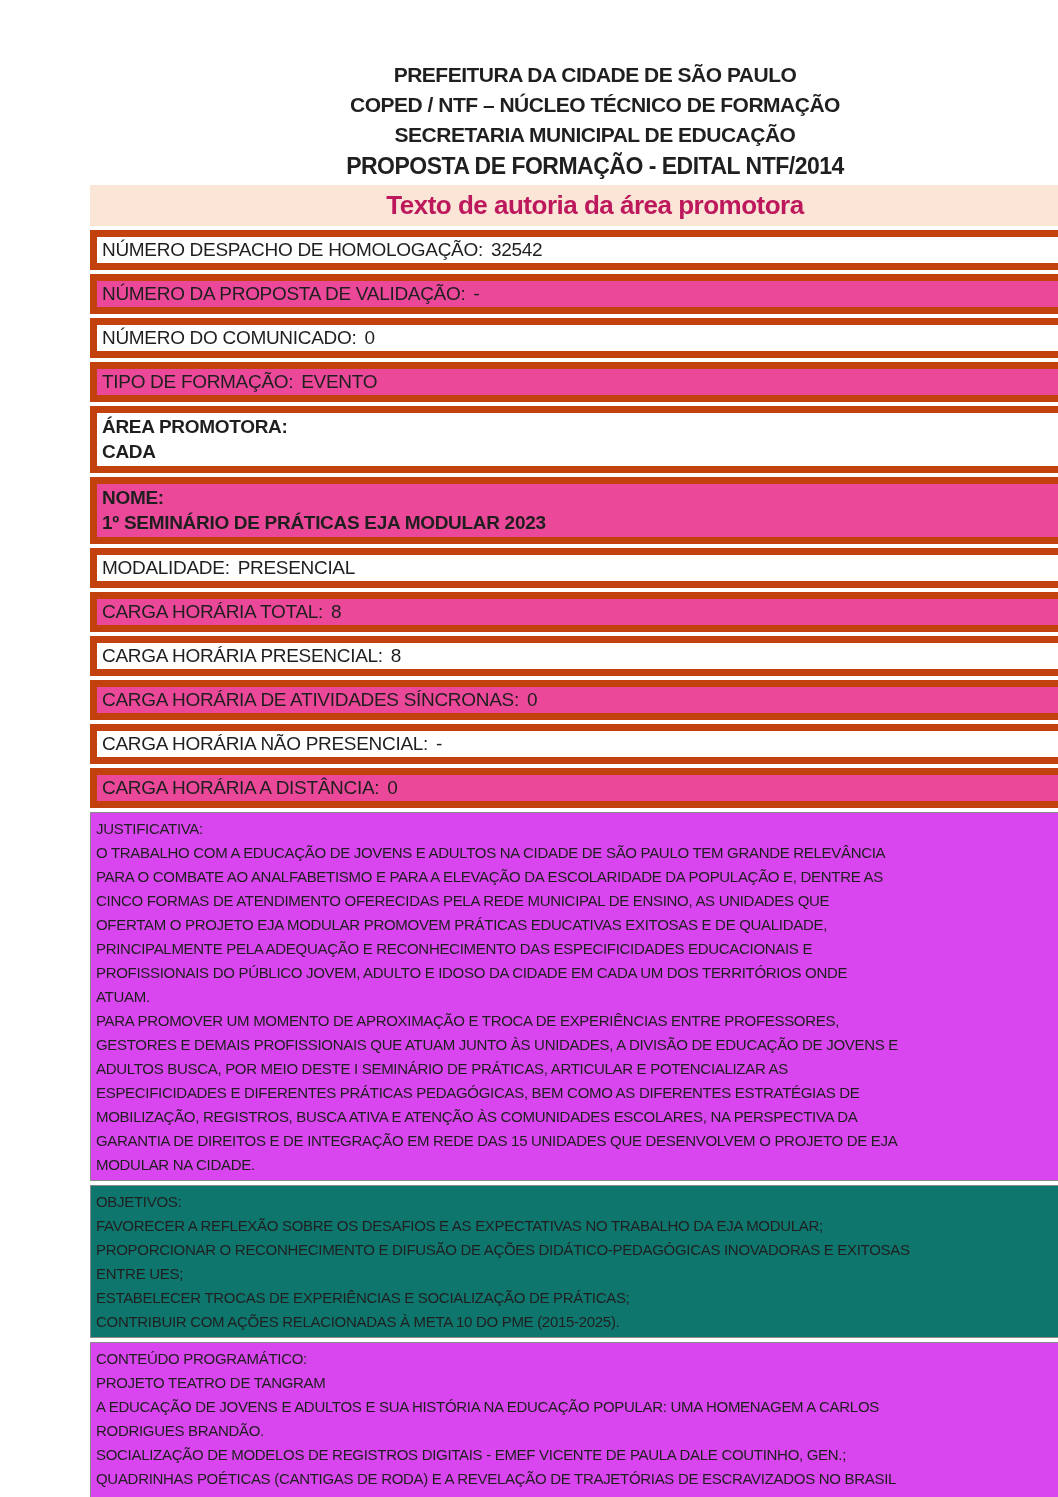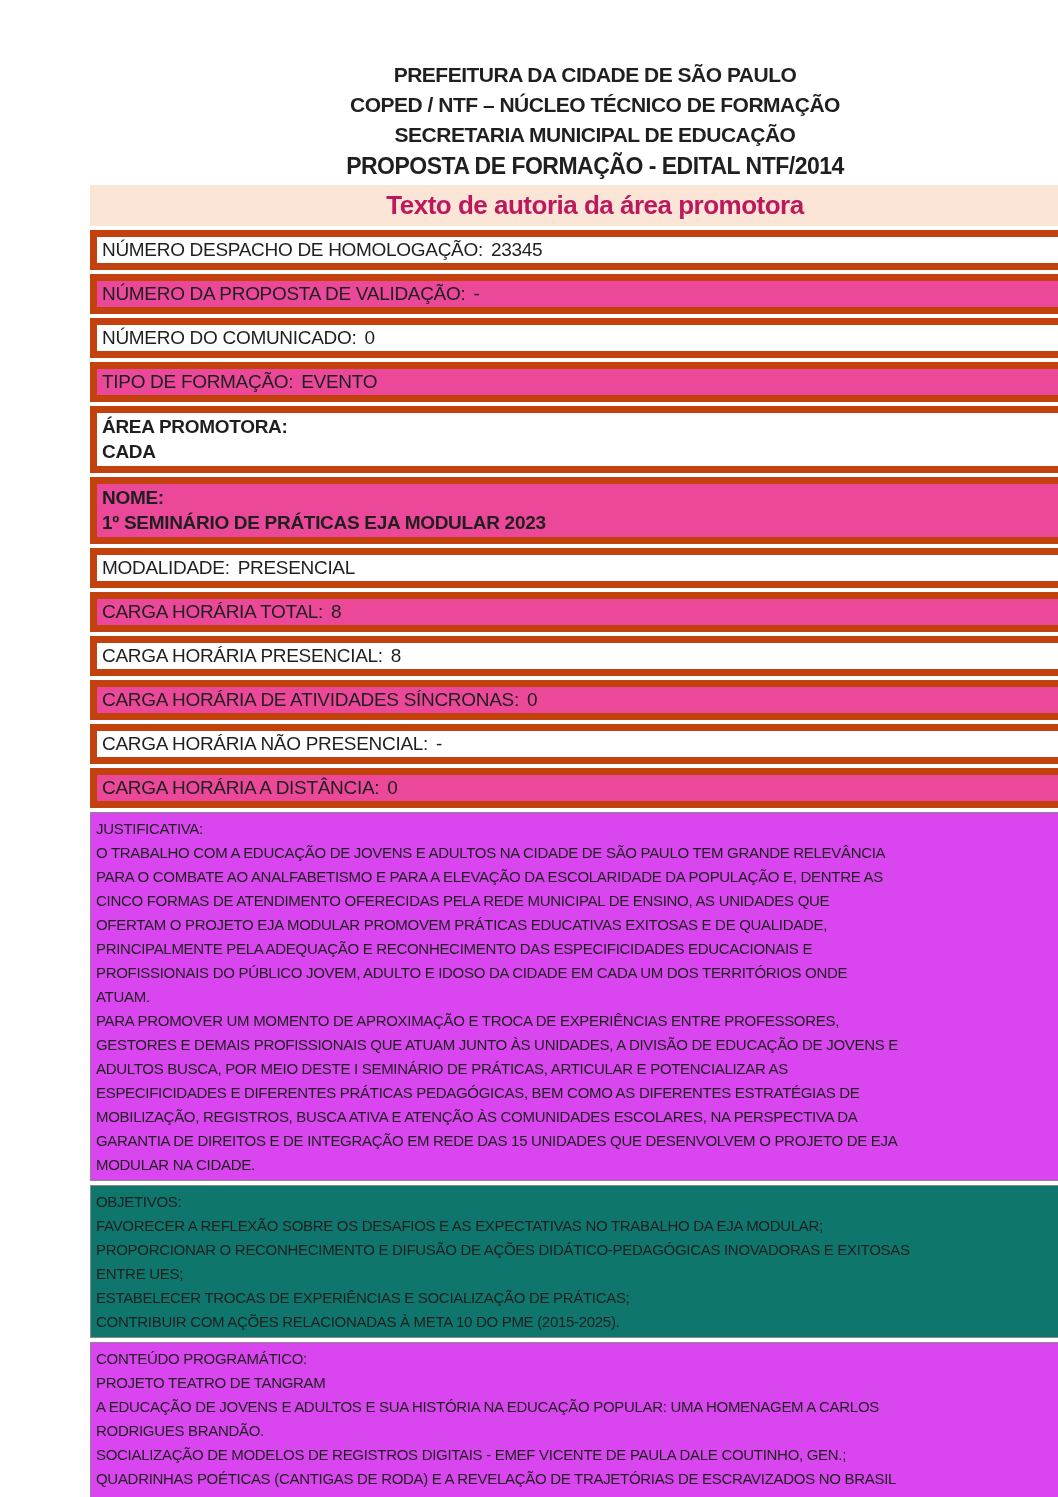--- a/index.html
+++ b/index.html
@@ -47,21 +47,21 @@
     <div class="t-line">PREFEITURA DA CIDADE DE SÃO PAULO</div>
     <div class="t-line">COPED / NTF – NÚCLEO TÉCNICO DE FORMAÇÃO</div>
     <div class="t-line">SECRETARIA MUNICIPAL DE EDUCAÇÃO</div>
     <div class="t-line-big">PROPOSTA DE FORMAÇÃO - EDITAL NTF/2014</div>
   </div>
 
   <div class="banner">Texto de autoria da área promotora</div>
 
   <div class="row">
     <span class="label">NÚMERO DESPACHO DE HOMOLOGAÇÃO:</span>
-    <span class="value">23345</span>
+    <span class="value">32542</span>
   </div>
   <div class="row peach">
     <span class="label">NÚMERO DA PROPOSTA DE VALIDAÇÃO:</span>
     <span class="value">-</span>
   </div>
   <div class="row">
     <span class="label">NÚMERO DO COMUNICADO:</span>
     <span class="value">0</span>
   </div>
   <div class="row peach">

